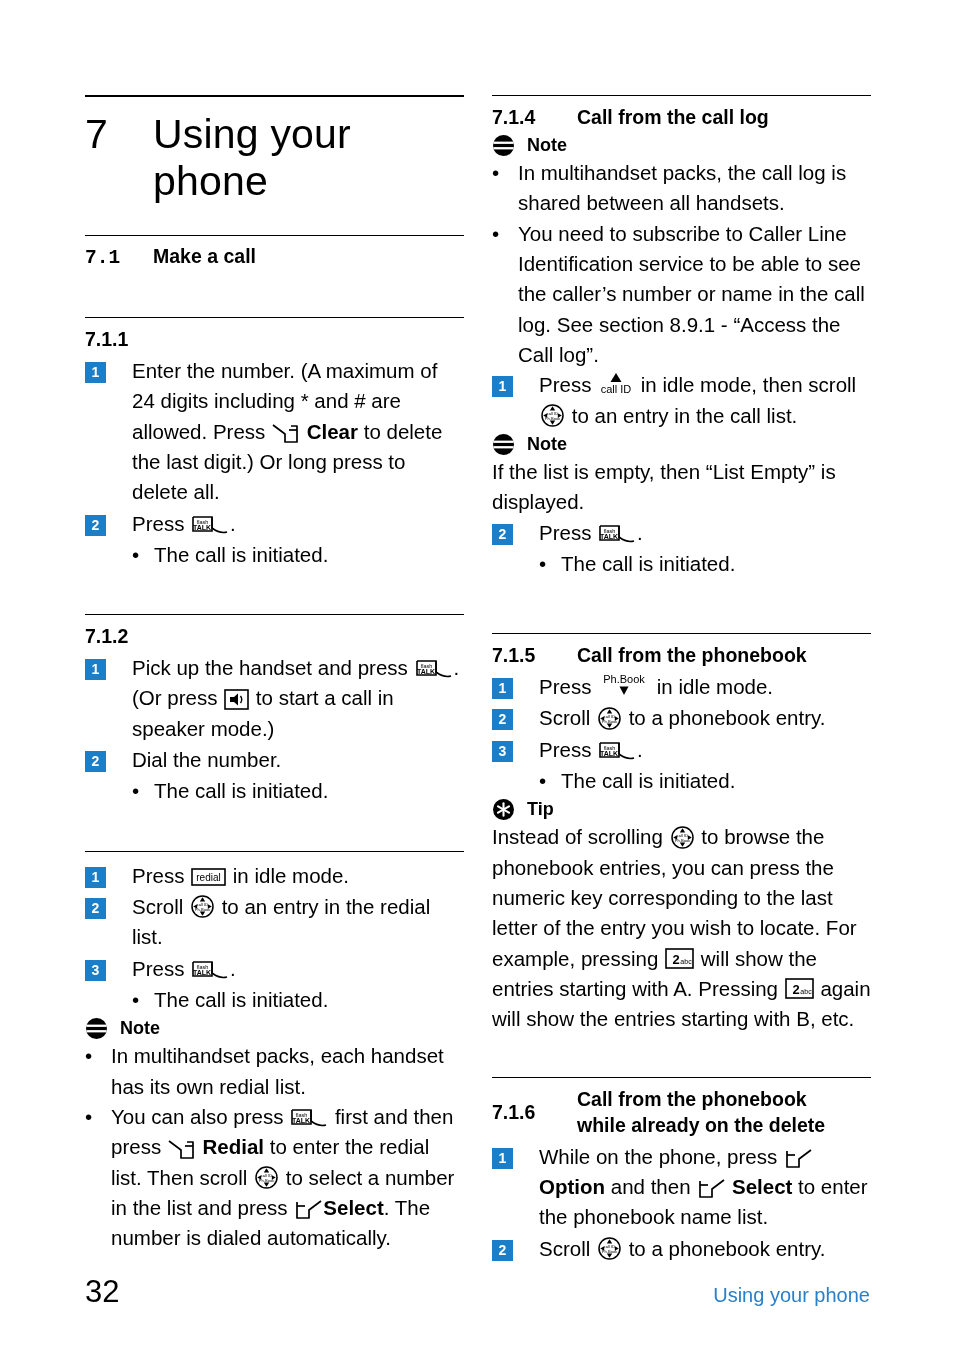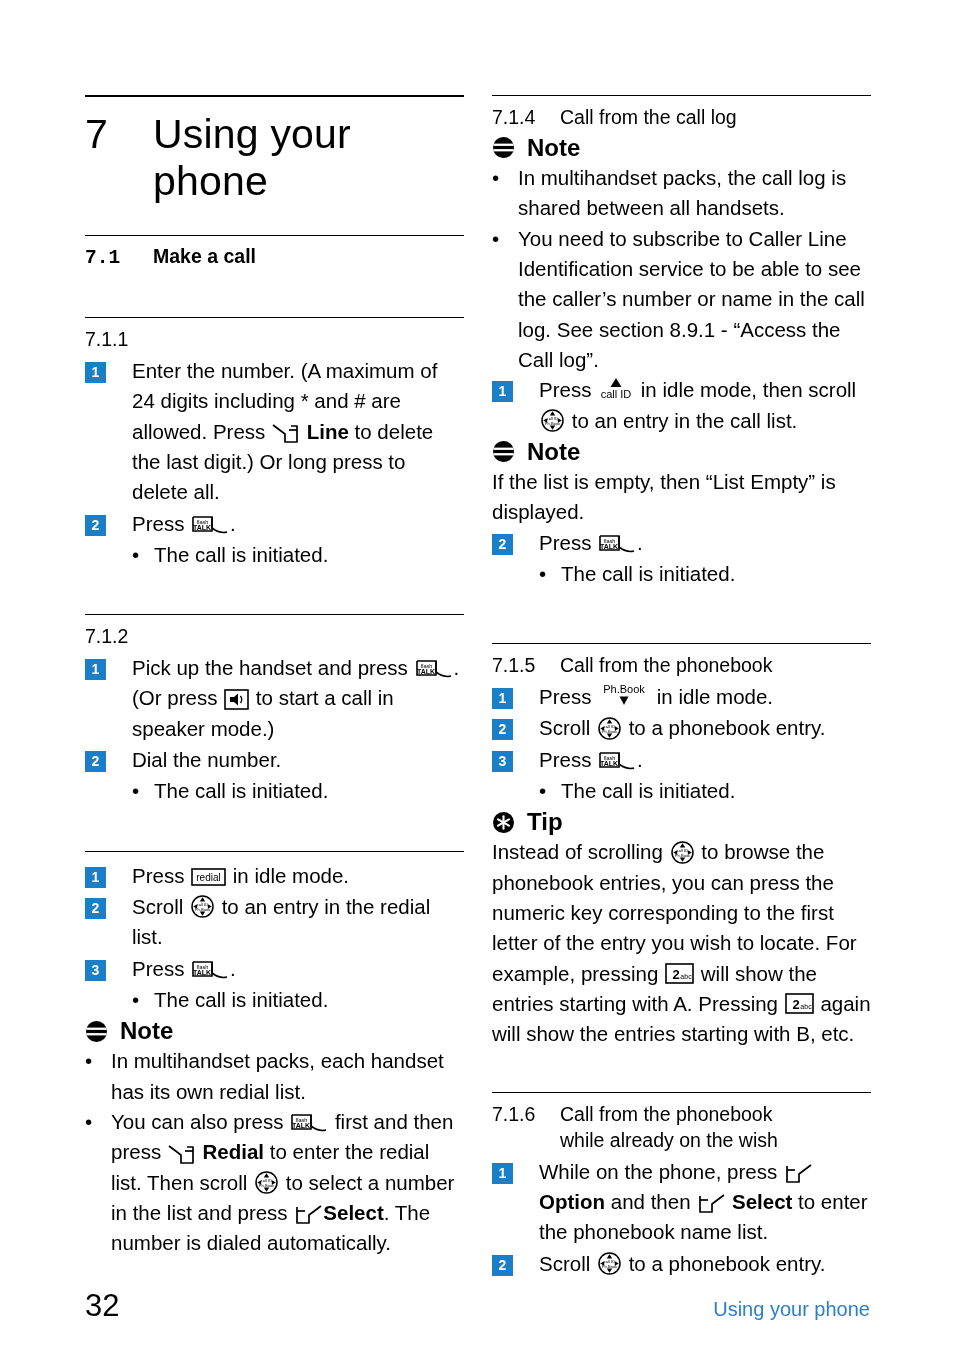--- a/index.html
+++ b/index.html
@@ -55,25 +55,26 @@
     align-items: baseline;
     font-weight: bold;
     font-size: 19.5px;
     margin: 6px 0 0 0;
   }
   .sec1 .num { width: 68px; flex: none; font-family: Liberation Mono, monospace; }
 
   
   .sec2 {
     display: flex;
-    align-items: flex-start;
-    font-weight: normal;
+    align-items: center;
+    font-weight: bold;
     font-size: 19.5px;
     margin: 4px 0 3px 0;
     line-height: 1.33;
+    gap: 17px;
   }
   .sec2 .num { width: 68px; flex: none; }
   .sec2 .ttl { flex: 1; }
 
   
   .step {
     display: flex;
     align-items: flex-start;
     margin: 0 0 1px 0;
   }
@@ -122,21 +123,21 @@
   }
 
   
   .callout {
     display: flex;
     align-items: center;
     margin: 2px 0 1px 0;
   }
   .callout .label {
     font-weight: bold;
-    font-size: 24px;
+    font-size: 18px;
     margin-left: 12px;
   }
 
   .ic-note, .ic-tip {
     flex: none;
     width: 23px;
     height: 23px;
   }
 
   b { font-weight: bold; }
@@ -155,21 +156,20 @@
     left: 85px;
     top: 1274px;
     width: 785px;
     display: flex;
     justify-content: space-between;
     align-items: baseline;
   }
   .pageno {
     font-size: 31px;
     font-weight: 300;
-    margin-top: 14px;
   }
   .foot-title {
     font-size: 20px;
     font-weight: 300;
     color: #2a7fc9;
   }
 </style>
 </head>
 <body>
 
@@ -197,21 +197,21 @@
       <span class="num">7.1.1</span>
     </div>
 
     <div class="step">
       <span class="badge">1</span>
       <span class="body"><span>Enter the number. (A maximum of 24 digits including * and # are allowed. Press</span>
         <span class="key"><svg width="30" height="21" viewBox="0 0 30 21">
               <path d="M2 2 L14 11 L14 19 L26 19 L26 3 L20 3" fill="none" stroke="#000" stroke-width="1.7" stroke-linejoin="round"></path>
               <path d="M18 7 L26 7" stroke="#000" stroke-width="1.7"></path>
             </svg></span>
-        <b>Line</b>
+        <b>Clear</b>
         <span>to delete the last digit.) Or long press to delete all.</span>
       </span>
     </div>
 
     <div class="step">
       <span class="badge">2</span>
       <span class="body"><span>Press</span>
         <span class="key"><svg width="40" height="22" viewBox="0 0 40 22">
               <path d="M3 3 L22 3 L22 14 Q30 20 37 18" fill="none" stroke="#000" stroke-width="1.6"></path>
               <path d="M3 3 L3 17 L22 17 L22 3" fill="none" stroke="#000" stroke-width="1.6"></path>
@@ -501,41 +501,41 @@
     <div class="para"><span>Instead of scrolling</span>
       <span class="key"><svg width="27" height="25" viewBox="0 0 27 25">
             <circle cx="13.5" cy="12.5" r="10.5" fill="none" stroke="#000" stroke-width="1.5"></circle>
             <path d="M13.5 3.2 L10.8 7.6 L16.2 7.6 Z" fill="#000"></path>
             <path d="M13.5 21.8 L10.8 17.4 L16.2 17.4 Z" fill="#000"></path>
             <path d="M4.2 12.5 L8.2 10.2 L8.2 14.8 Z" fill="#000"></path>
             <path d="M22.8 12.5 L18.8 10.2 L18.8 14.8 Z" fill="#000"></path>
             <text x="13.5" y="11.8" font-family="Liberation Sans, sans-serif" font-size="4.1" text-anchor="middle">call ID</text>
             <text x="13.5" y="17" font-family="Liberation Sans, sans-serif" font-size="4.1" text-anchor="middle">Ph.Book</text>
           </svg></span>
-      <span>to browse the phonebook entries, you can press the numeric key corresponding to the first letter of the entry you wish to locate. For example, pressing</span>
+      <span>to browse the phonebook entries, you can press the numeric key corresponding to the last letter of the entry you wish to locate. For example, pressing</span>
       <span class="key"><svg width="31" height="24" viewBox="0 0 31 24">
             <rect x="2" y="2" width="27" height="19" fill="none" stroke="#000" stroke-width="1.6"></rect>
             <text x="12" y="17" font-family="Liberation Sans, sans-serif" font-size="13" font-weight="bold" text-anchor="middle">2</text>
             <text x="22" y="17" font-family="Liberation Sans, sans-serif" font-size="7" text-anchor="middle">abc</text>
           </svg></span>
       <span>will show the entries starting with A. Pressing</span>
       <span class="key"><svg width="31" height="24" viewBox="0 0 31 24">
             <rect x="2" y="2" width="27" height="19" fill="none" stroke="#000" stroke-width="1.6"></rect>
             <text x="12" y="17" font-family="Liberation Sans, sans-serif" font-size="13" font-weight="bold" text-anchor="middle">2</text>
             <text x="22" y="17" font-family="Liberation Sans, sans-serif" font-size="7" text-anchor="middle">abc</text>
           </svg></span>
       <span>again will show the entries starting with B, etc.</span>
     </div>
 
     <div style="height:42px"></div>
 
     <div class="rule"></div>
     <div class="sec2">
       <span class="num">7.1.6</span>
-      <span class="ttl"><span>Call from the phonebook</span><br><span>while already on the wish</span></span>
+      <span class="ttl"><span>Call from the phonebook</span><br><span>while already on the delete</span></span>
     </div>
 
     <div class="step">
       <span class="badge">1</span>
       <span class="body"><span>While on the phone, press</span>
         <span class="key"><svg width="30" height="21" viewBox="0 0 30 21">
               <path d="M4 3 L4 19 L16 19 L16 11 L28 2" fill="none" stroke="#000" stroke-width="1.7" stroke-linejoin="round"></path>
               <path d="M4 7 L12 7" stroke="#000" stroke-width="1.7"></path>
             </svg></span>
         <b>Option</b>

